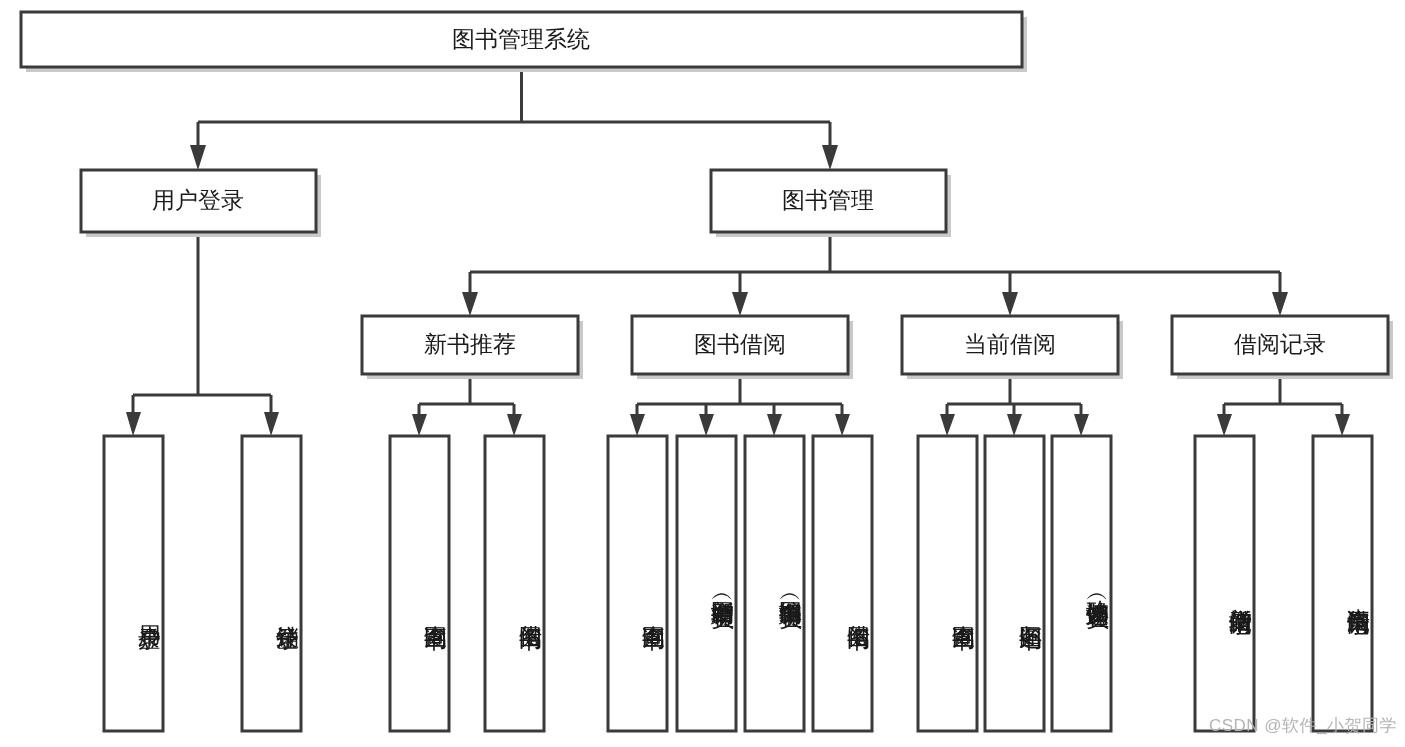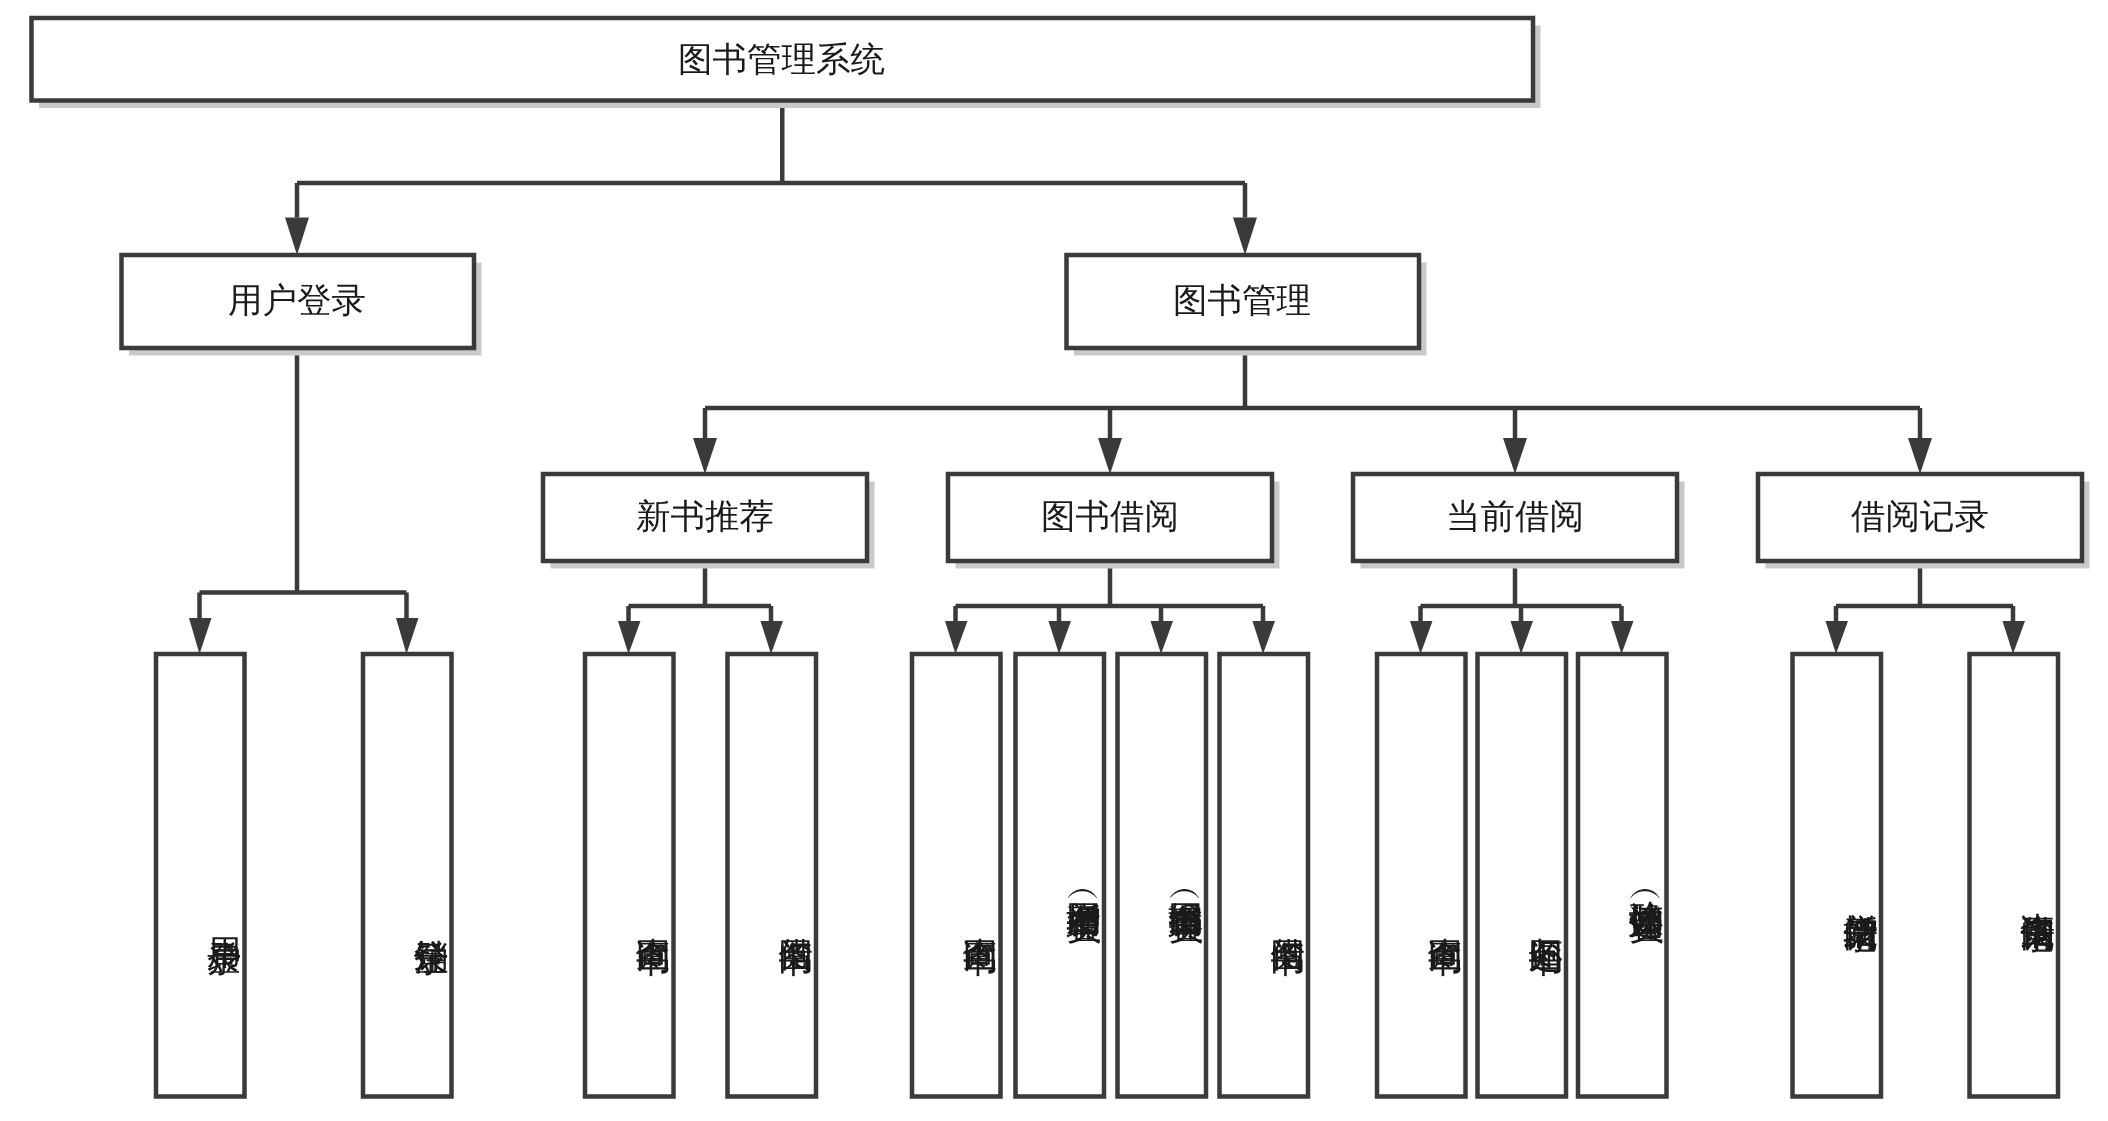--- a/index.html
+++ b/index.html
@@ -225,13 +225,14 @@
   <div class="leaf-text-wrap" style="left:745px; top:444px; width:59px; height:285px;">编辑图书（管理员）</div>
   <div class="leaf-text-wrap" style="left:813px; top:494px; width:59px; height:230px;">借阅图书</div>
 
   <div class="leaf-text-wrap" style="left:918px; top:494px; width:59px; height:230px;">查询图书</div>
   <div class="leaf-text-wrap" style="left:985px; top:494px; width:59px; height:230px;">归还图书</div>
   <div class="leaf-text-wrap" style="left:1052px; top:444px; width:59px; height:285px;">确认归还（管理员）</div>
 
   <div class="leaf-text-wrap" style="left:1195px; top:462px; width:59px; height:262px;">新增借阅记录</div>
   <div class="leaf-text-wrap" style="left:1313px; top:462px; width:59px; height:262px;">查询借阅记录</div>
 
+  <div class="watermark">CSDN @软件_小贺同学</div>
 </div>
 
 </body></html>

